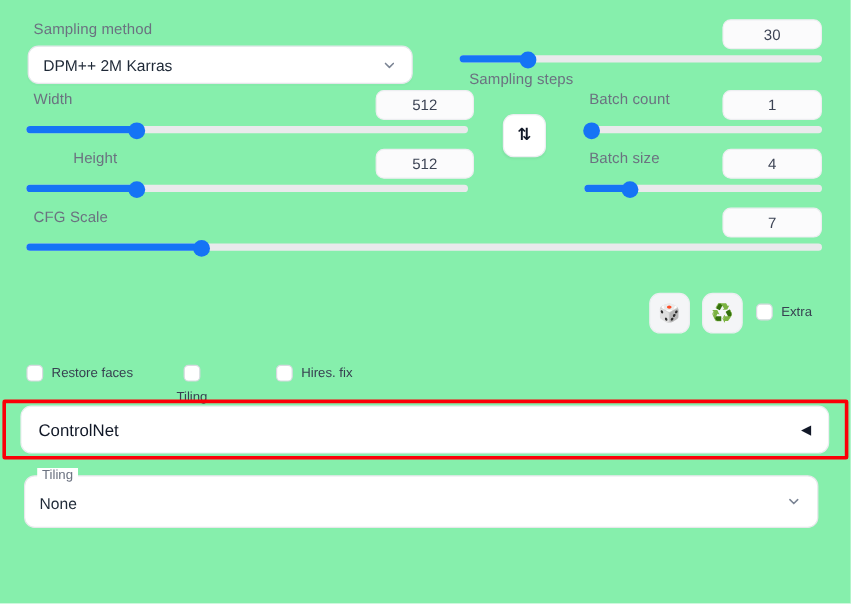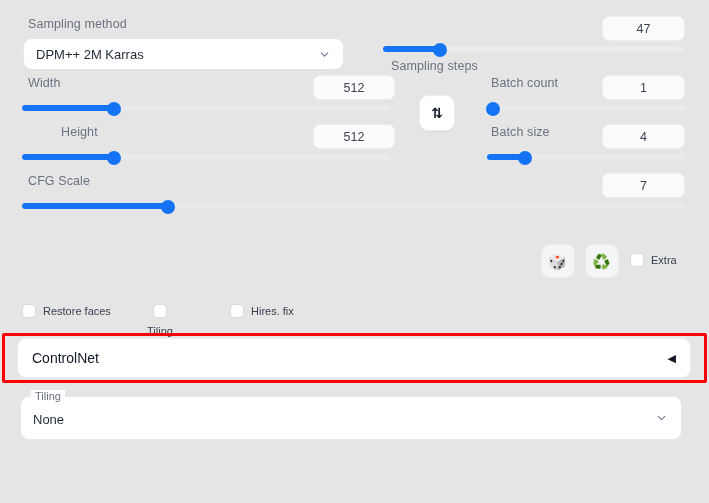--- a/index.html
+++ b/index.html
@@ -7,21 +7,21 @@
     width: 709px;
     height: 503px;
     background: #ffffff;
     font-family: "Liberation Sans", sans-serif;
     -webkit-font-smoothing: antialiased;
   }
   .page {
     position: relative;
     width: 709px;
     height: 503px;
-    background: #e5e5e5;
+    background: #86efac;
     overflow: hidden;
   }
 
   
   .lbl {
     font-size: 12.5px;
     color: #6b7280;
     letter-spacing: 0.1px;
     white-space: nowrap;
   }
@@ -201,21 +201,21 @@
   <div class="select" style="left:23px; top:38px; width:321px; height:32px;">
     <span class="val">DPM++ 2M Karras</span>
     <span class="chev">
       <svg viewBox="0 0 24 24" fill="none" stroke="currentColor" stroke-width="2.4" stroke-linecap="round" stroke-linejoin="round">
           <polyline points="6 9 12 15 18 9"></polyline>
         </svg>
     </span>
   </div>
 
   <div class="lbl" style="left:391px; top:24px; position:absolute;margin-top:35px;">Sampling steps</div>
-  <div class="numbox" style="left:602px; top:16px; width:83px;">47</div>
+  <div class="numbox" style="left:602px; top:16px; width:83px;">30</div>
   <div class="slider" style="left:383px; top:45px; width:302px;">
     <div class="track"></div>
     <div class="fill" style="width:19%;"></div>
     <div class="thumb" style="left:19%;"></div>
   </div>
 
   <div class="lbl" style="left:28px; top:76px; position:absolute;">Width</div>
   <div class="numbox" style="left:313px; top:75px; width:82px;">512</div>
   <div class="slider" style="left:22px; top:104px; width:368px;">
     <div class="track"></div>

